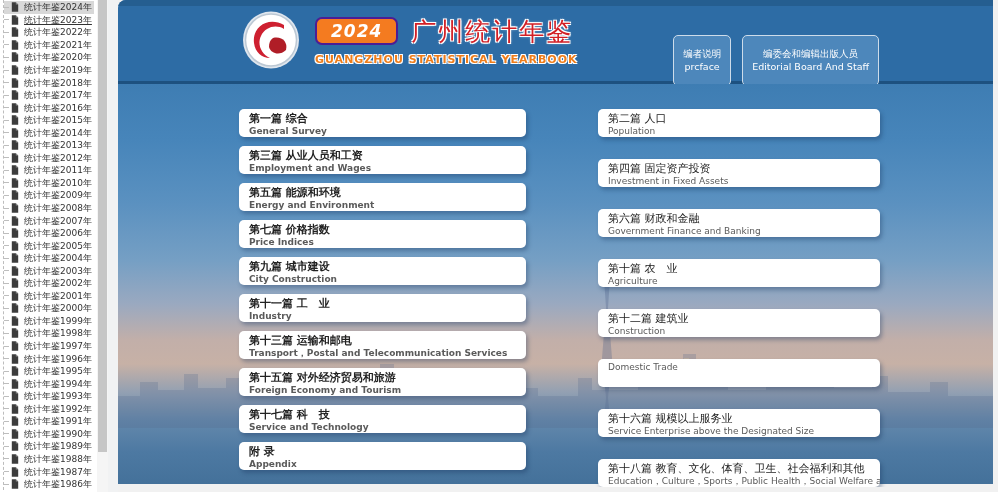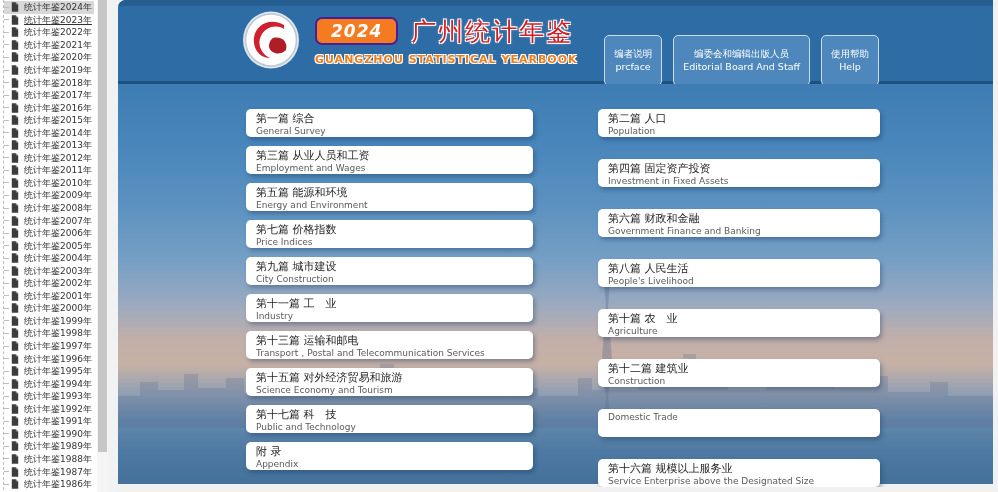--- a/index.html
+++ b/index.html
@@ -47,21 +47,21 @@
   
   .m-body { position:relative; height:400px;
     background:linear-gradient(180deg,
       #3e7db3 0%, #4785ba 14%, #5b91c0 30%, #759fc4 44%,
       #9aa9c0 55%, #c2afa9 64%, #c7b1a6 70%, #93a0b2 77%,
       #6489ac 84%, #4d79a2 92%, #44719a 100%); }
   .skyline { position:absolute; left:0; bottom:56px; width:875px; height:150px; opacity:0.55; }
 
   
   .col { position:absolute; top:25px; display:flex; flex-direction:column; gap:9px; }
-  .col-left  { left:128px; width:287px; }
+  .col-left  { left:121px; width:287px;font-weight:bold; }
   .col-right { left:480px; width:282px;gap:22px; }
   .chapter { background:#ffffff; border-radius:5px; height:28px; padding:3px 10px 0;
              box-shadow:2px 3px 4px rgba(20,50,90,0.35); cursor:pointer; overflow:hidden; }
   .c-cn { font-size:11px; color:#222; line-height:1.25; white-space:nowrap; }
   .c-en { font-size:9px; color:#5a5a5a; line-height:1.2; white-space:nowrap; }
 </style>
 </head>
 <body>
 
 <div class="page">
@@ -410,24 +410,20 @@
 
       <div class="header-buttons">
         <div class="hbtn">
           <div class="l1">编者说明</div>
           <div class="l2">prcface</div>
         </div>
         <div class="hbtn">
           <div class="l1">编委会和编辑出版人员</div>
           <div class="l2">Editorial Board And Staff</div>
         </div>
-        <div class="hbtn">
-          <div class="l1">使用帮助</div>
-          <div class="l2">Help</div>
-        </div>
       </div>
     </div>
 
     <div class="m-body">
       <svg class="skyline" viewBox="0 0 875 150" preserveAspectRatio="none">
         <path fill="rgba(85,105,140,0.45)" d="M0 150 L0 118 L22 118 L22 104 L40 104 L40 112 L66 112 L66 96 L80 96 L80 110 L108 110 L108 100 L126 100 L126 115 L160 115 L160 92 L176 92 L176 108 L210 108 L210 118 L250 118 L250 98 L262 98 L262 86 L276 86 L276 104 L310 104 L310 112 L352 112 L352 95 L368 95 L368 110 L420 110 L420 118 L460 118 L460 100 L474 100 L474 112 L520 112 L520 90 L534 90 L534 106 L565 106 L565 76 L578 76 L578 100 L610 100 L610 112 L648 112 L648 88 L662 88 L662 104 L700 104 L700 94 L716 94 L716 110 L754 110 L754 98 L770 98 L770 114 L812 114 L812 104 L830 104 L830 118 L875 118 L875 150 Z"></path>
         <path fill="rgba(75,95,135,0.55)" d="M485 150 L488 120 L484 80 L488 30 L486 0 L492 0 L490 30 L494 80 L490 120 L493 150 Z"></path>
         <rect x="260" y="92" width="6" height="20" fill="rgba(200,190,150,0.5)"></rect>
         <rect x="566" y="80" width="5" height="18" fill="rgba(200,190,150,0.5)"></rect>
       </svg>
@@ -455,49 +451,45 @@
           <div class="chapter">
     <div class="c-cn">第十一篇 工　业</div>
     <div class="c-en">Industry</div>
   </div>
           <div class="chapter">
     <div class="c-cn">第十三篇 运输和邮电</div>
     <div class="c-en">Transport，Postal and Telecommunication Services</div>
   </div>
           <div class="chapter">
     <div class="c-cn">第十五篇 对外经济贸易和旅游</div>
-    <div class="c-en">Science Economy and Tourism</div>
+    <div class="c-en">Foreign Economy and Tourism</div>
   </div>
           <div class="chapter">
     <div class="c-cn">第十七篇 科　技</div>
-    <div class="c-en">Public and Technology</div>
+    <div class="c-en">Service and Technology</div>
   </div>
           <div class="chapter">
     <div class="c-cn">附 录</div>
     <div class="c-en">Appendix</div>
   </div>
         </div>
       <div class="col col-right" id="col-right">
           <div class="chapter">
     <div class="c-cn">第二篇 人口</div>
     <div class="c-en">Population</div>
   </div>
           <div class="chapter">
     <div class="c-cn">第四篇 固定资产投资</div>
     <div class="c-en">Investment in Fixed Assets</div>
   </div>
           <div class="chapter">
     <div class="c-cn">第六篇 财政和金融</div>
     <div class="c-en">Government Finance and Banking</div>
   </div>
           <div class="chapter">
-    <div class="c-cn">第八篇 人民生活</div>
-    <div class="c-en">People's Livelihood</div>
-  </div>
-          <div class="chapter">
     <div class="c-cn">第十篇 农　业</div>
     <div class="c-en">Agriculture</div>
   </div>
           <div class="chapter">
     <div class="c-cn">第十二篇 建筑业</div>
     <div class="c-en">Construction</div>
   </div>
           <div class="chapter">
     <div class="c-en">Domestic Trade</div>
   </div>

